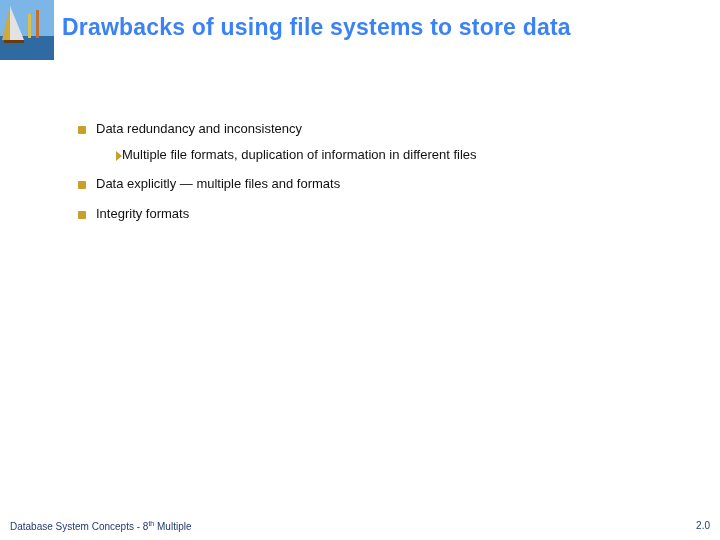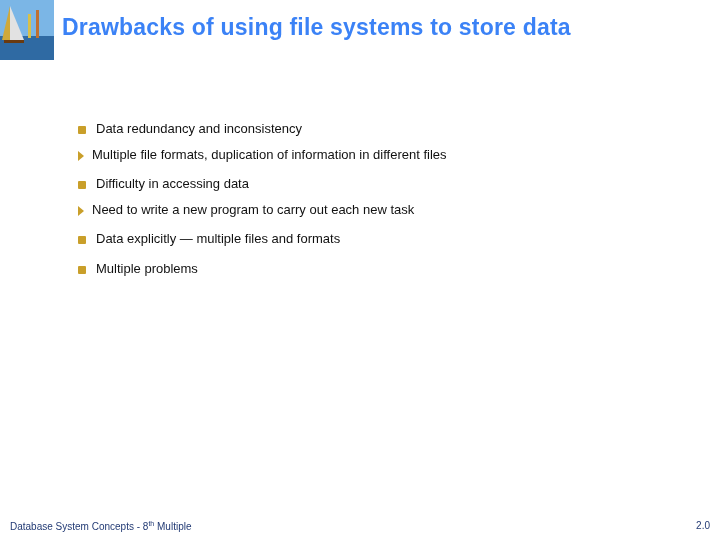--- a/index.html
+++ b/index.html
@@ -39,21 +39,21 @@
   .dot {
     width: 8px; height: 8px;
     background: #c99f2a;
     border-radius: 1px;
     flex: 0 0 auto;
     margin-top: 6px;
   }
   .bullet-text { flex: 1; }
   .sub {
     display: flex;
-    gap: 8px;
+    margin-left: 38px;
     margin-bottom: 10px;
   }
   .arrow {
     width: 0; height: 0;
     border-top: 5px solid transparent;
     border-bottom: 5px solid transparent;
     border-left: 6px solid #c99f2a;
     flex: 0 0 auto;
     margin-top: 5px;
   }
@@ -90,42 +90,32 @@
     <div class="bullet">
       <span class="dot"></span>
       <span class="bullet-text">Data redundancy and inconsistency</span>
     </div>
     <div class="sub">
       <span class="arrow"></span>
       <span class="sub-text">Multiple file formats, duplication of information in different files</span>
     </div>
   </div>
 
-  <div class="group">
-    <div class="bullet">
-      <span class="dot"></span>
-      <span class="bullet-text">Difficulty in accessing data</span>
-    </div>
-    <div class="sub">
-      <span class="arrow"></span>
-      <span class="sub-text">Need to write a new program to carry out each new task</span>
-    </div>
-  </div>
 
   <div class="group">
     <div class="bullet">
       <span class="dot"></span>
       <span class="bullet-text">Data explicitly — multiple files and formats</span>
     </div>
   </div>
 
   <div class="group">
     <div class="bullet">
       <span class="dot"></span>
-      <span class="bullet-text">Multiple problems</span>
+      <span class="bullet-text">Integrity formats</span>
     </div>
   </div>
 
 </div>
 
 <div class="footer">
   <div>
     <span>Database System Concepts - 8</span><span class="sup">th</span><span> Multiple</span>
   </div>
   <div>2.0</div>

